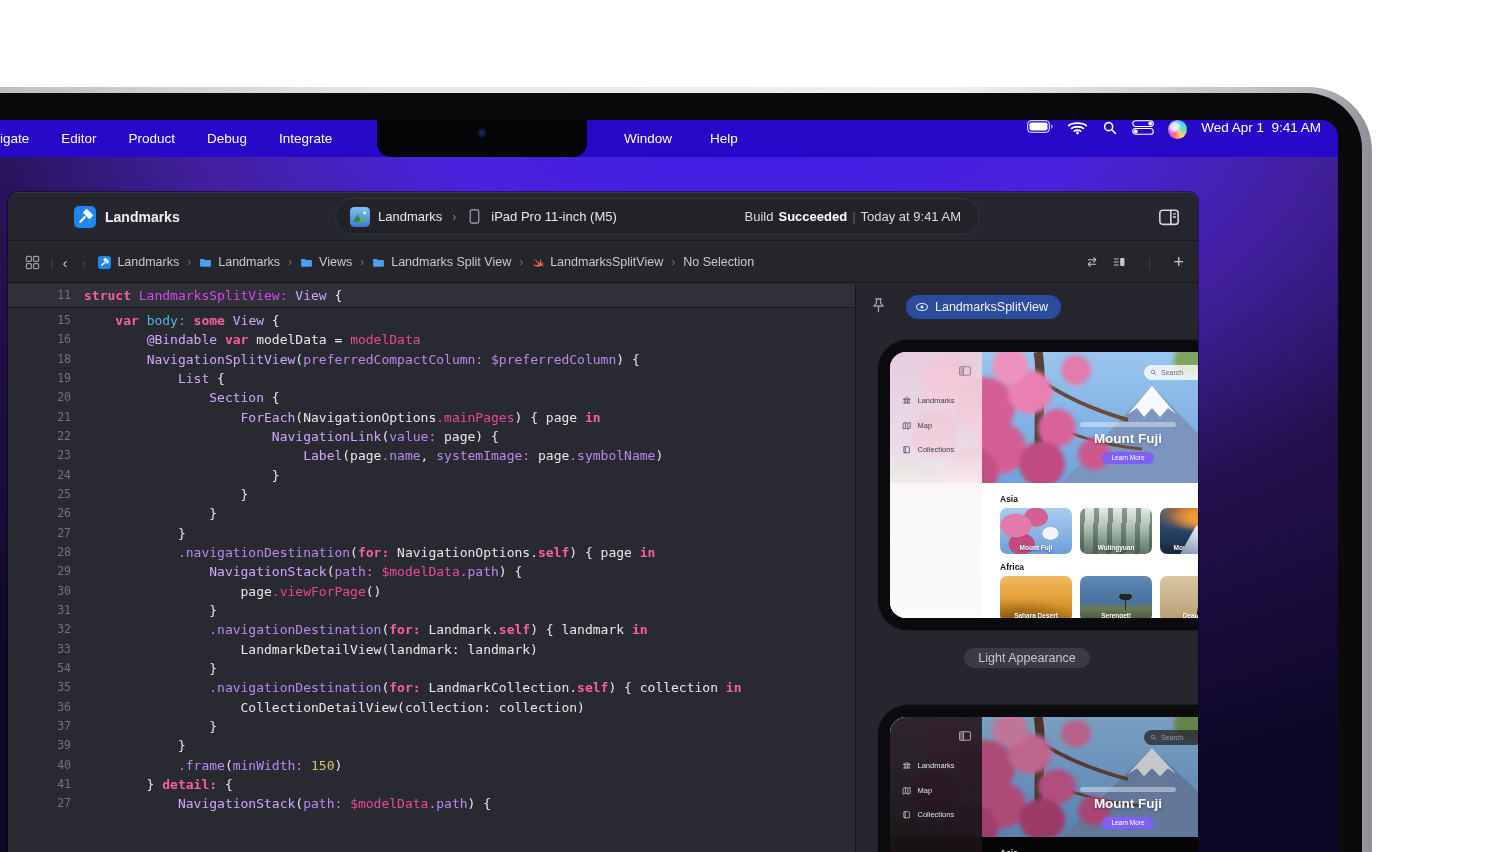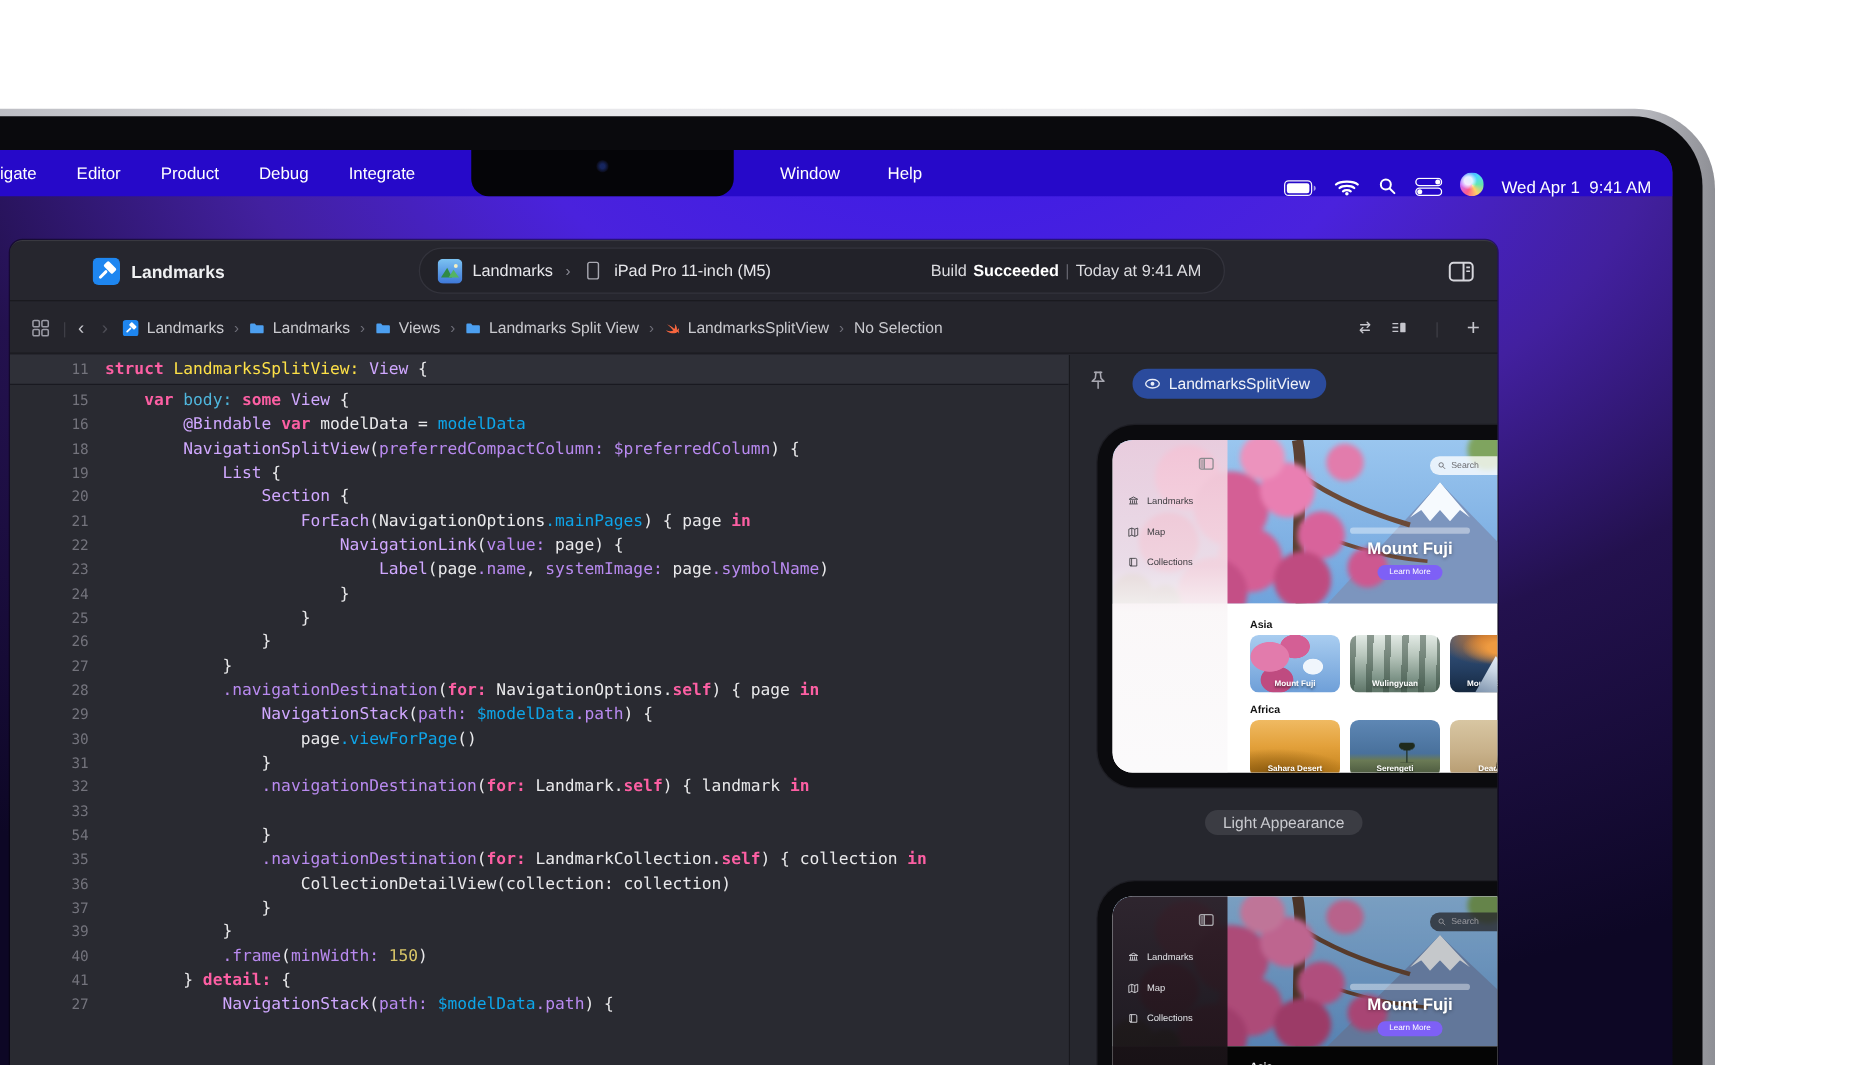--- a/index.html
+++ b/index.html
@@ -15,21 +15,21 @@
   .screen{ position:absolute; left:-40px; top:120px; width:1378px; height:732px;
            border-top-right-radius:18px; overflow:hidden;
            background:radial-gradient(1250px 760px at 58% -8%, #3b1ae8 0%, #4a22dd 28%, #42209f 46%, #23114e 66%, #0d0725 100%); }
 
   
   .menubar { position:absolute; left:0; top:0; width:100%; height:37px; background:#2609c9;
              display:flex; align-items:center; color:#fff; font-size:13.5px; }
   .menus-left  { position:absolute; left:0; top:0; height:37px; display:flex; align-items:center; }
   .menus-right { position:absolute; left:648px; top:0; height:37px; display:flex; align-items:center; gap:6px; }
   .menu-item { padding:0 16px; line-height:37px; white-space:pre; }
-  .status-cluster { position:absolute; right:17px; top:0; height:37px; display:flex; align-items:flex-end; gap:14px; }
+  .status-cluster { position:absolute; right:17px; top:0; height:37px; display:flex; align-items:flex-start; gap:14px; }
   .clock { white-space:pre; font-size:13.5px; }
   .siri-orb { width:19px; height:19px; border-radius:50%;
               background:radial-gradient(circle at 35% 35%, rgba(255,255,255,.85) 0 18%, rgba(255,255,255,0) 40%),
                          conic-gradient(from 210deg,#ff5e8a,#c76dff,#4d8dff,#4dd7ff,#63e6b0,#ffd166,#ff5e8a); }
   .notch { position:absolute; left:417px; top:0; width:210px; height:37px; background:#050508;
            border-radius:0 0 14px 14px; }
   .cam { position:absolute; left:100px; top:8px; width:10px; height:10px; border-radius:50%;
          background:radial-gradient(circle at 50% 50%, #16255e 0 25%, #0a0a14 70%); }
 
   
@@ -68,23 +68,23 @@
   .editor { width:847px; background:#292a31; position:relative; overflow:hidden;
             font-family:"DejaVu Sans Mono","Liberation Mono",monospace; font-size:13px; }
   .code-row { display:flex; line-height:19.33px; height:19.33px;padding-left:19px; }
   .code-row.sticky { background:#2f3038; border-bottom:1px solid #191920; height:24px; line-height:23px; margin-bottom:3px; }
   .gut { width:44px; text-align:right; color:#73737c; font-size:11.5px; flex:none; }
   .code { padding-left:13px; white-space:pre; color:#e9e9eb; }
   .tk-kw  { color:#fc5fa3; font-weight:700; }
   .tk-ty  { color:#d0a8ff; }
   .tk-at  { color:#d0a8ff; }
   .tk-mem { color:#b98af0; }
-  .tk-decl{ color:#fde047;margin-top:20px; }
+  .tk-decl{ color:#d946ef;margin-top:20px; }
   .tk-prop{ color:#4fb6dc; }
-  .tk-proj{ color:#0ea5e9; }
+  .tk-proj{ color:#ec4899; }
   .tk-num { color:#d9c668; }
   .tk-pl  { color:#e9e9eb; }
 
   .divider-v { width:1px; background:#18181d; }
 
   
   .canvas { flex:1; background:#26272e; position:relative; overflow:hidden; }
   .pv-pill { position:absolute; left:50px; top:11px; height:24px; padding:0 13px 0 9px; border-radius:12px;
              background:#2b4b9d; display:flex; align-items:center; gap:6px; }
   .pv-pill span { color:#f0f2f8; font-size:12.5px; font-weight:500; }
@@ -495,20 +495,21 @@
             <div class="code-row">
               <span class="gut">31</span>
               <span class="code"><span class="tk-pl">                }</span></span>
             </div>
             <div class="code-row">
               <span class="gut">32</span>
               <span class="code"><span class="tk-pl">                </span><span class="tk-mem">.navigationDestination</span><span class="tk-pl">(</span><span class="tk-kw">for:</span><span class="tk-pl"> Landmark.</span><span class="tk-kw">self</span><span class="tk-pl">) { landmark </span><span class="tk-kw">in</span></span>
             </div>
             <div class="code-row">
               <span class="gut">33</span>
+              <span class="code"><span class="tk-pl">                    LandmarkDetailView(landmark: landmark)</span></span>
             </div>
             <div class="code-row">
               <span class="gut">54</span>
               <span class="code"><span class="tk-pl">                }</span></span>
             </div>
             <div class="code-row">
               <span class="gut">35</span>
               <span class="code"><span class="tk-pl">                </span><span class="tk-mem">.navigationDestination</span><span class="tk-pl">(</span><span class="tk-kw">for:</span><span class="tk-pl"> LandmarkCollection.</span><span class="tk-kw">self</span><span class="tk-pl">) { collection </span><span class="tk-kw">in</span></span>
             </div>
             <div class="code-row">

